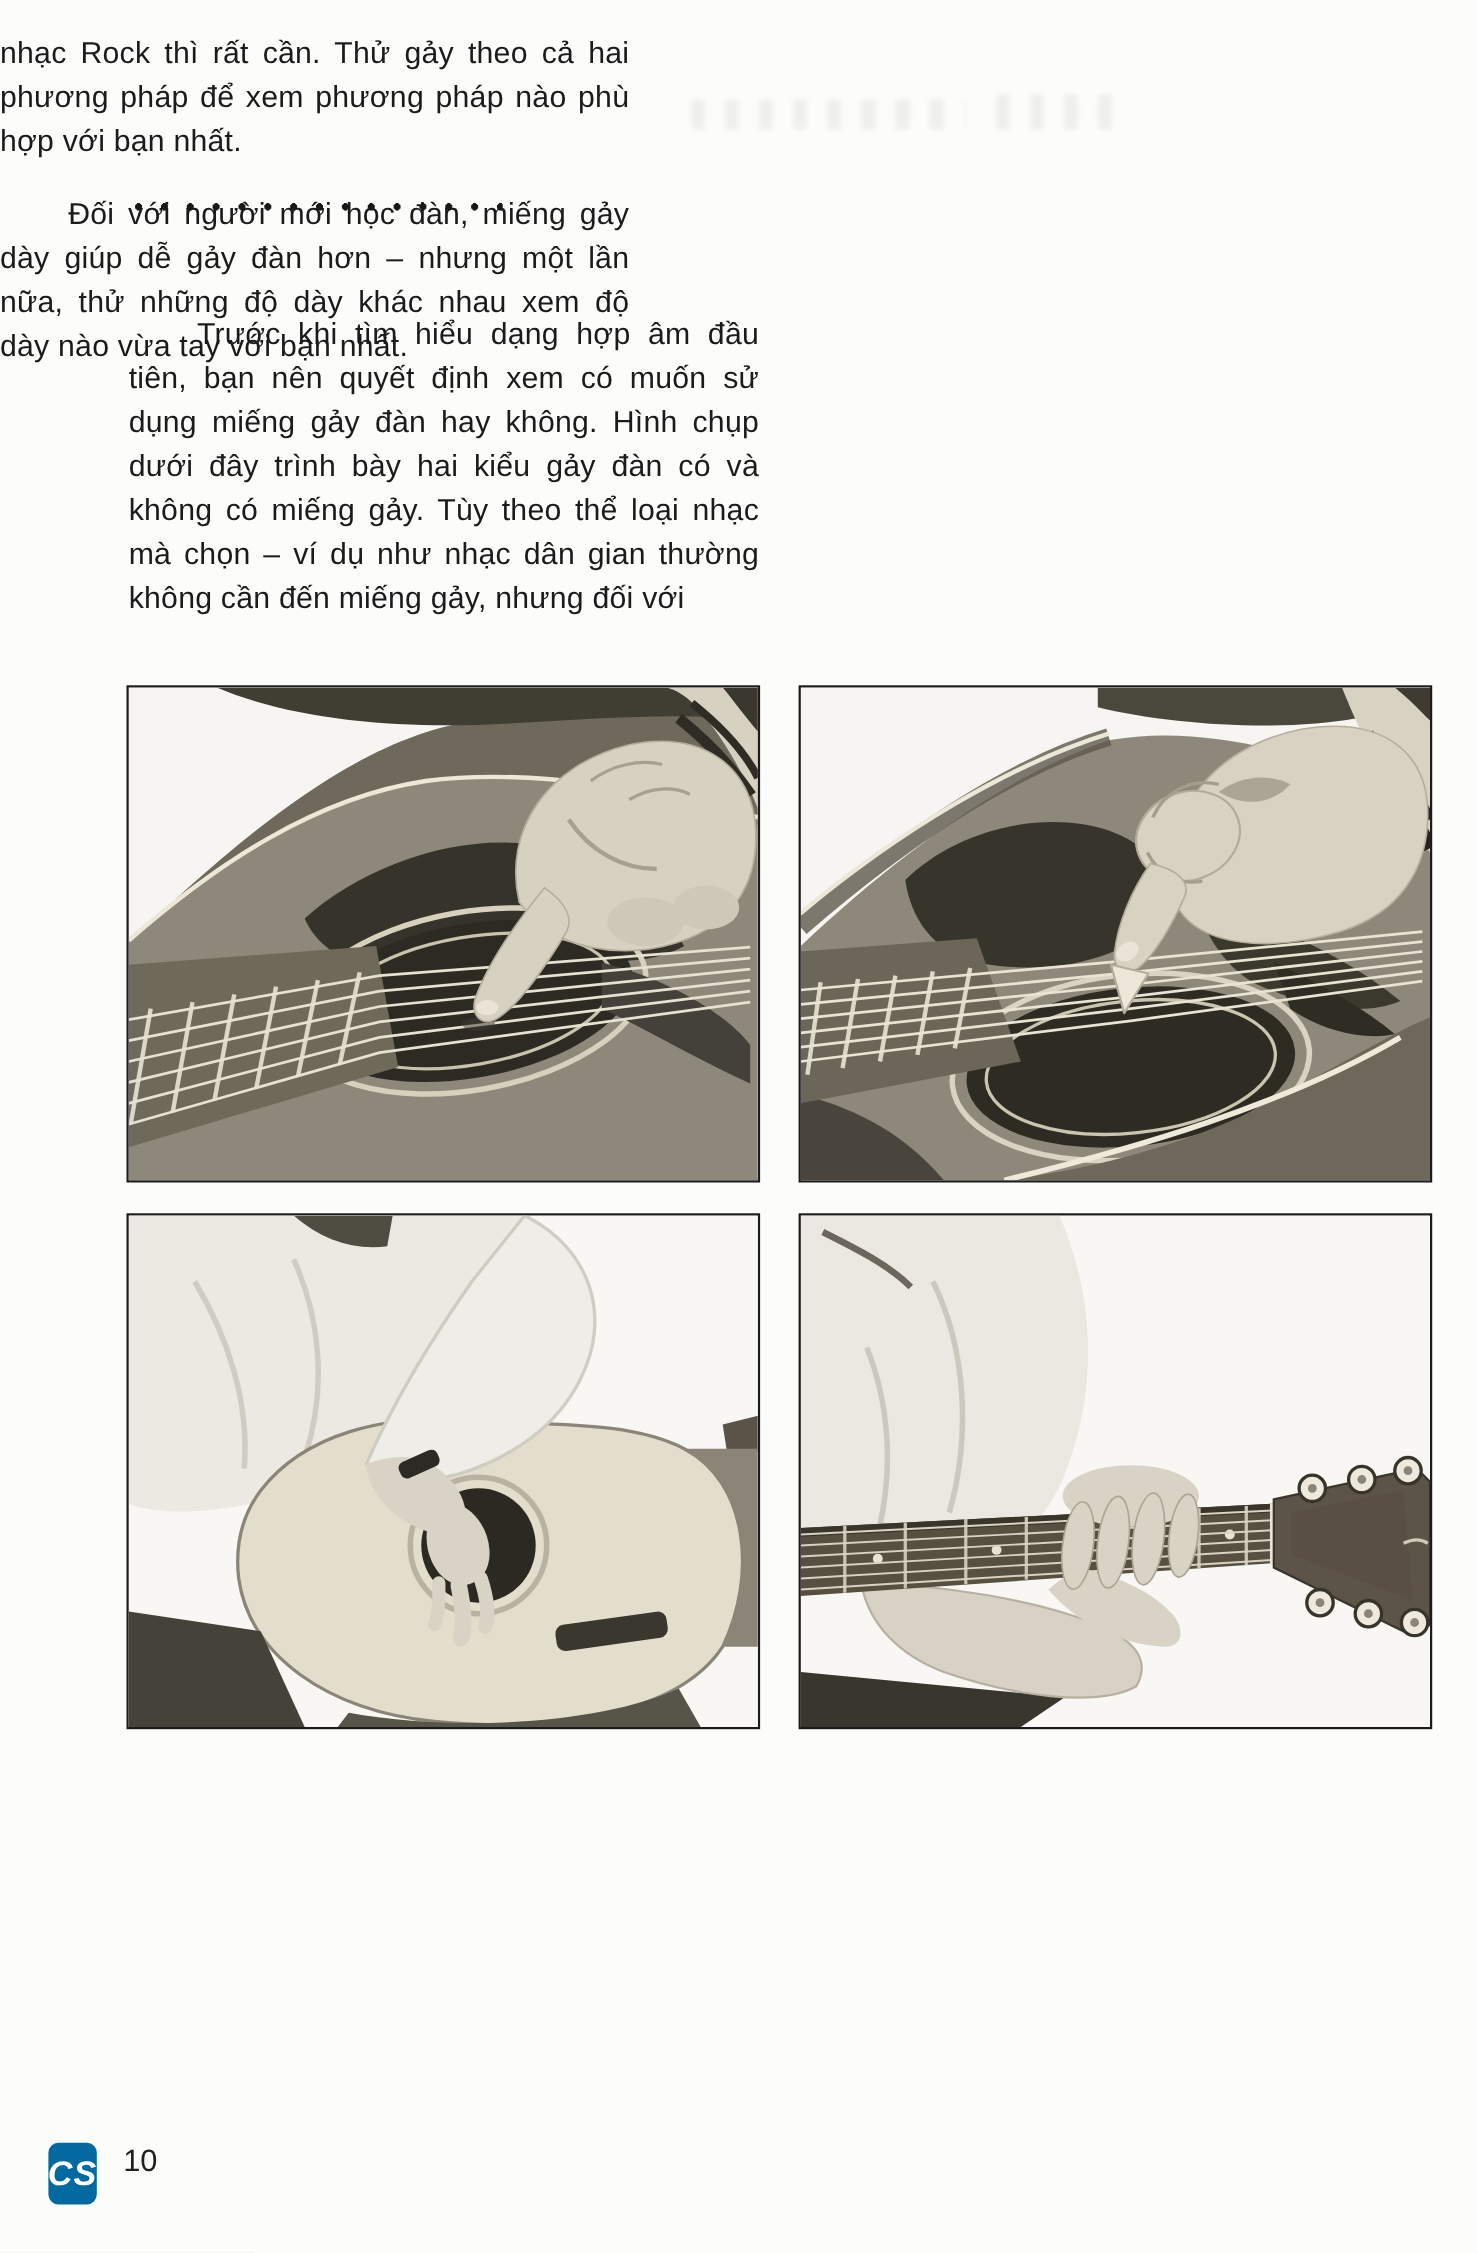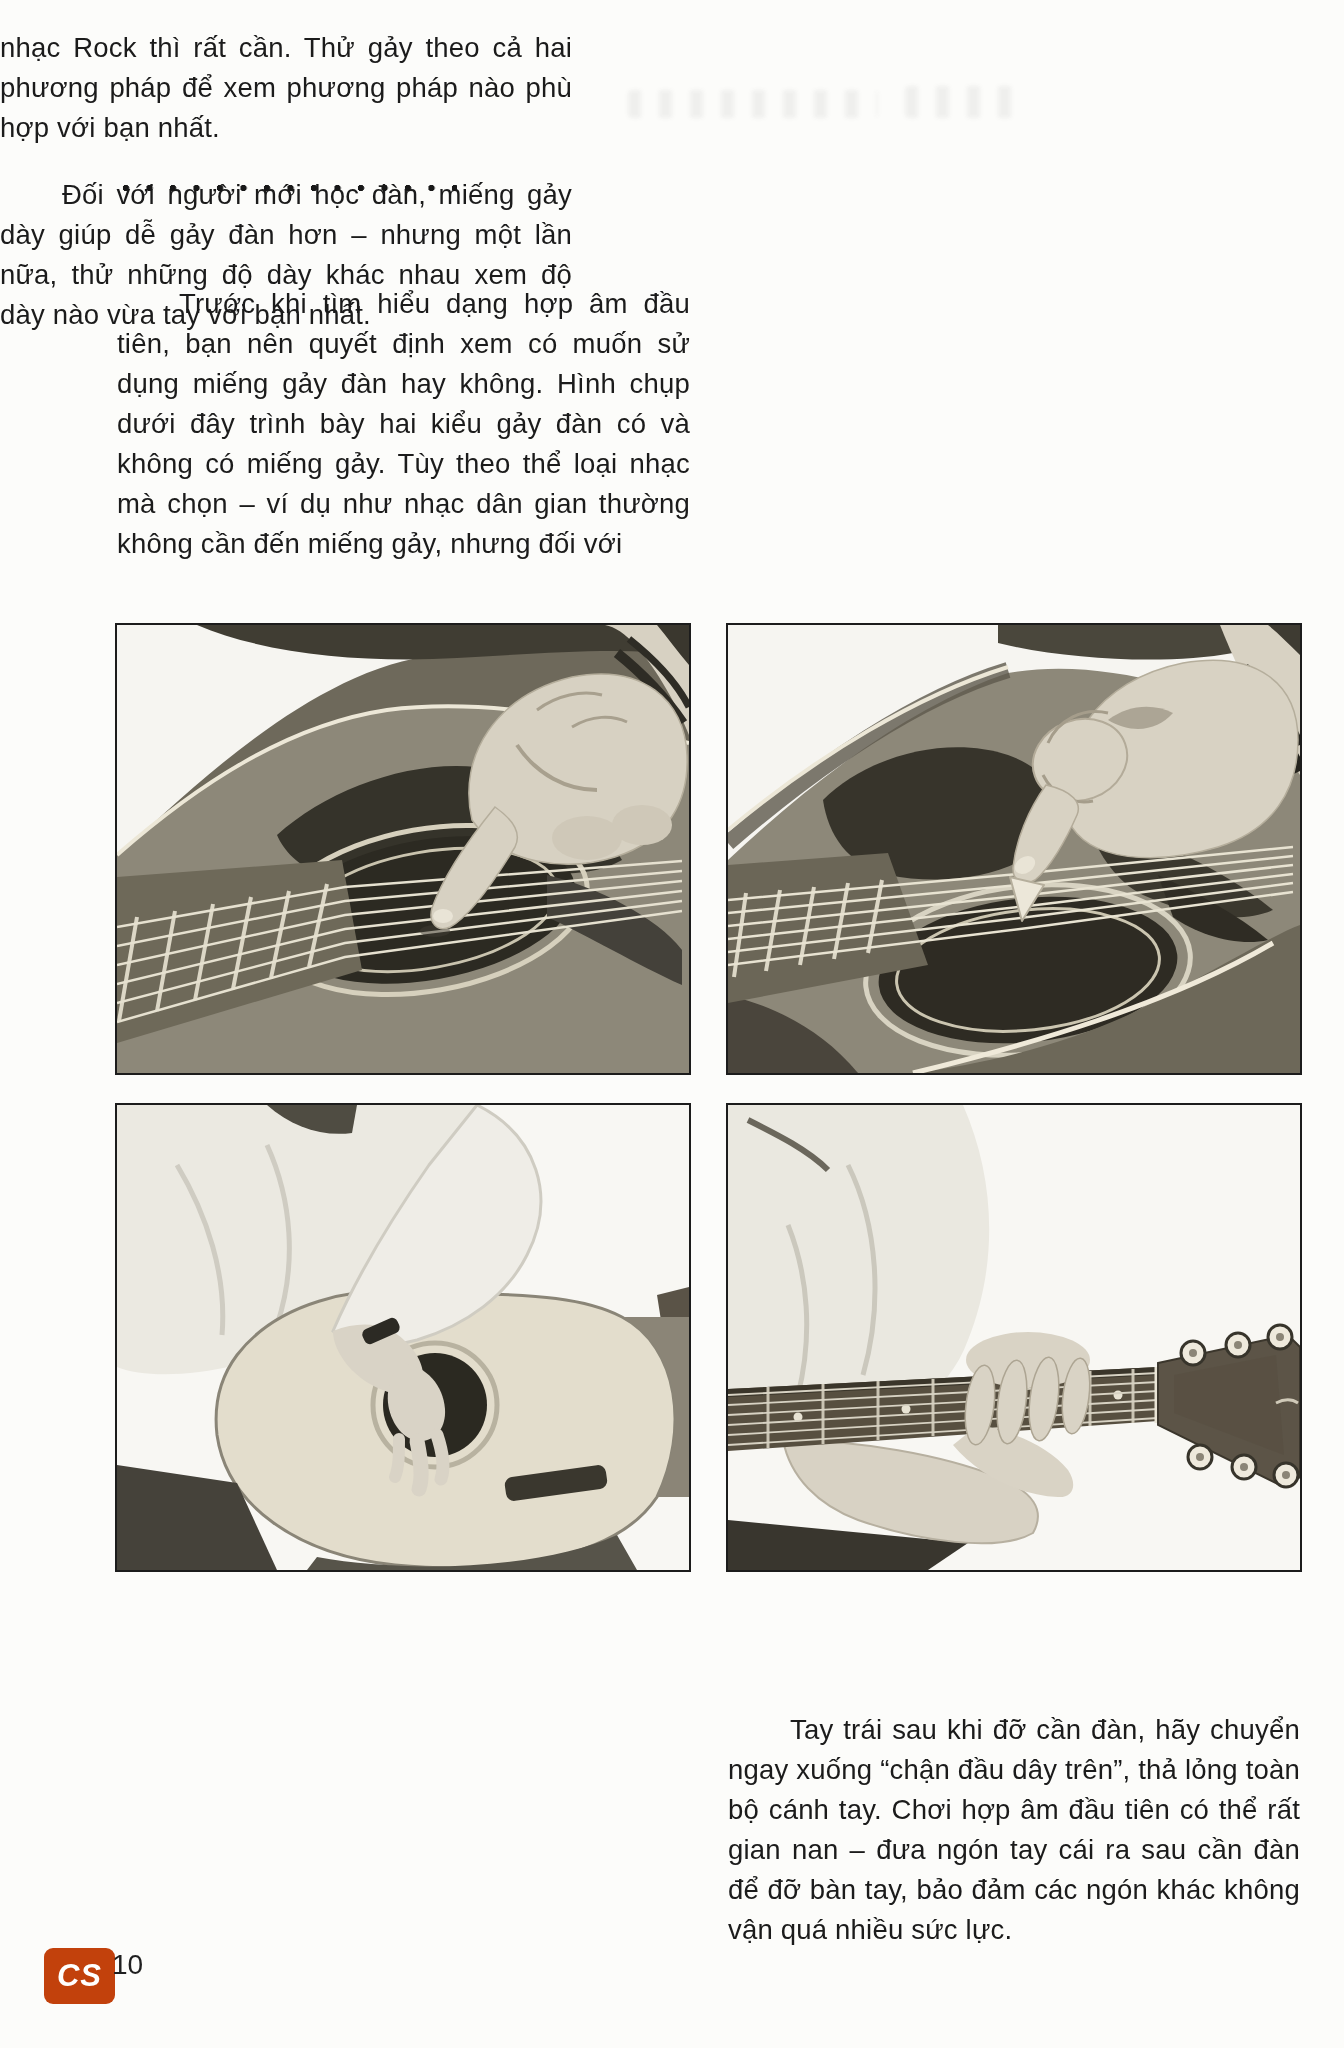--- a/index.html
+++ b/index.html
@@ -35,22 +35,22 @@
   #caption-right{left:728px;top:1682px;width:572px;}
   .photo{
     position:absolute;border:2px solid #1c1c1c;background:#f6f5f1;overflow:hidden;
   }
   #photo-tl{left:115px;top:623px;width:572px;height:448px;}
   #photo-tr{left:726px;top:623px;width:572px;height:448px;}
   #photo-bl{left:115px;top:1103px;width:572px;height:465px;}
   #photo-br{left:726px;top:1103px;width:572px;height:465px;}
   .photo svg{display:block;width:100%;height:100%;}
   #cs-badge{
-    position:absolute;left:44px;top:1948px;width:71px;height:56px;border-radius:9px;
-    background:#c2410c;display:flex;align-items:center;justify-content:center;z-index:2;
+    position:absolute;left:44px;top:1948px;width:44px;height:56px;border-radius:9px;
+    background:#0369a1;display:flex;align-items:center;justify-content:center;z-index:2;
   }
   #cs-badge span{
     color:#ffffff;font-weight:700;font-style:italic;font-size:31px;letter-spacing:1px;
   }
   #watermark-text{
     position:absolute;left:126px;top:1957px;font-size:38px;color:#c7c7c7;
     letter-spacing:.5px;white-space:nowrap;z-index:1;font-weight:500;
   }
   #page-number{
     position:absolute;left:112px;top:1949px;font-size:28px;color:#1f1f1f;z-index:3;font-weight:500;
@@ -280,20 +280,19 @@
           <circle cx="472" cy="352" r="4"></circle>
             <circle cx="516" cy="362" r="4"></circle>
             <circle cx="558" cy="370" r="4"></circle>
         </g>
         <path d="M548,298 C556,294 564,294 570,298" stroke="#cfc9b8" stroke-width="3" fill="none"></path>
       </g>
     </svg>
   </figure>
 
 
-  <p id="caption-right" class="body-text indent">Tay trái sau khi đỡ cần đàn, hãy chuyển ngay xuống “chận đầu dây trên”, thả lỏng toàn bộ cánh tay. Chơi hợp âm đầu tiên có thể rất gian nan – đưa ngón tay cái ra sau cần đàn để đỡ bàn tay, bảo đảm các ngón khác không vận quá nhiều sức lực.</p>
 
   <div id="cs-badge">
     <span>CS</span>
   </div>
   <div id="page-number">10</div>
 
 </div>
 
 </body></html>

